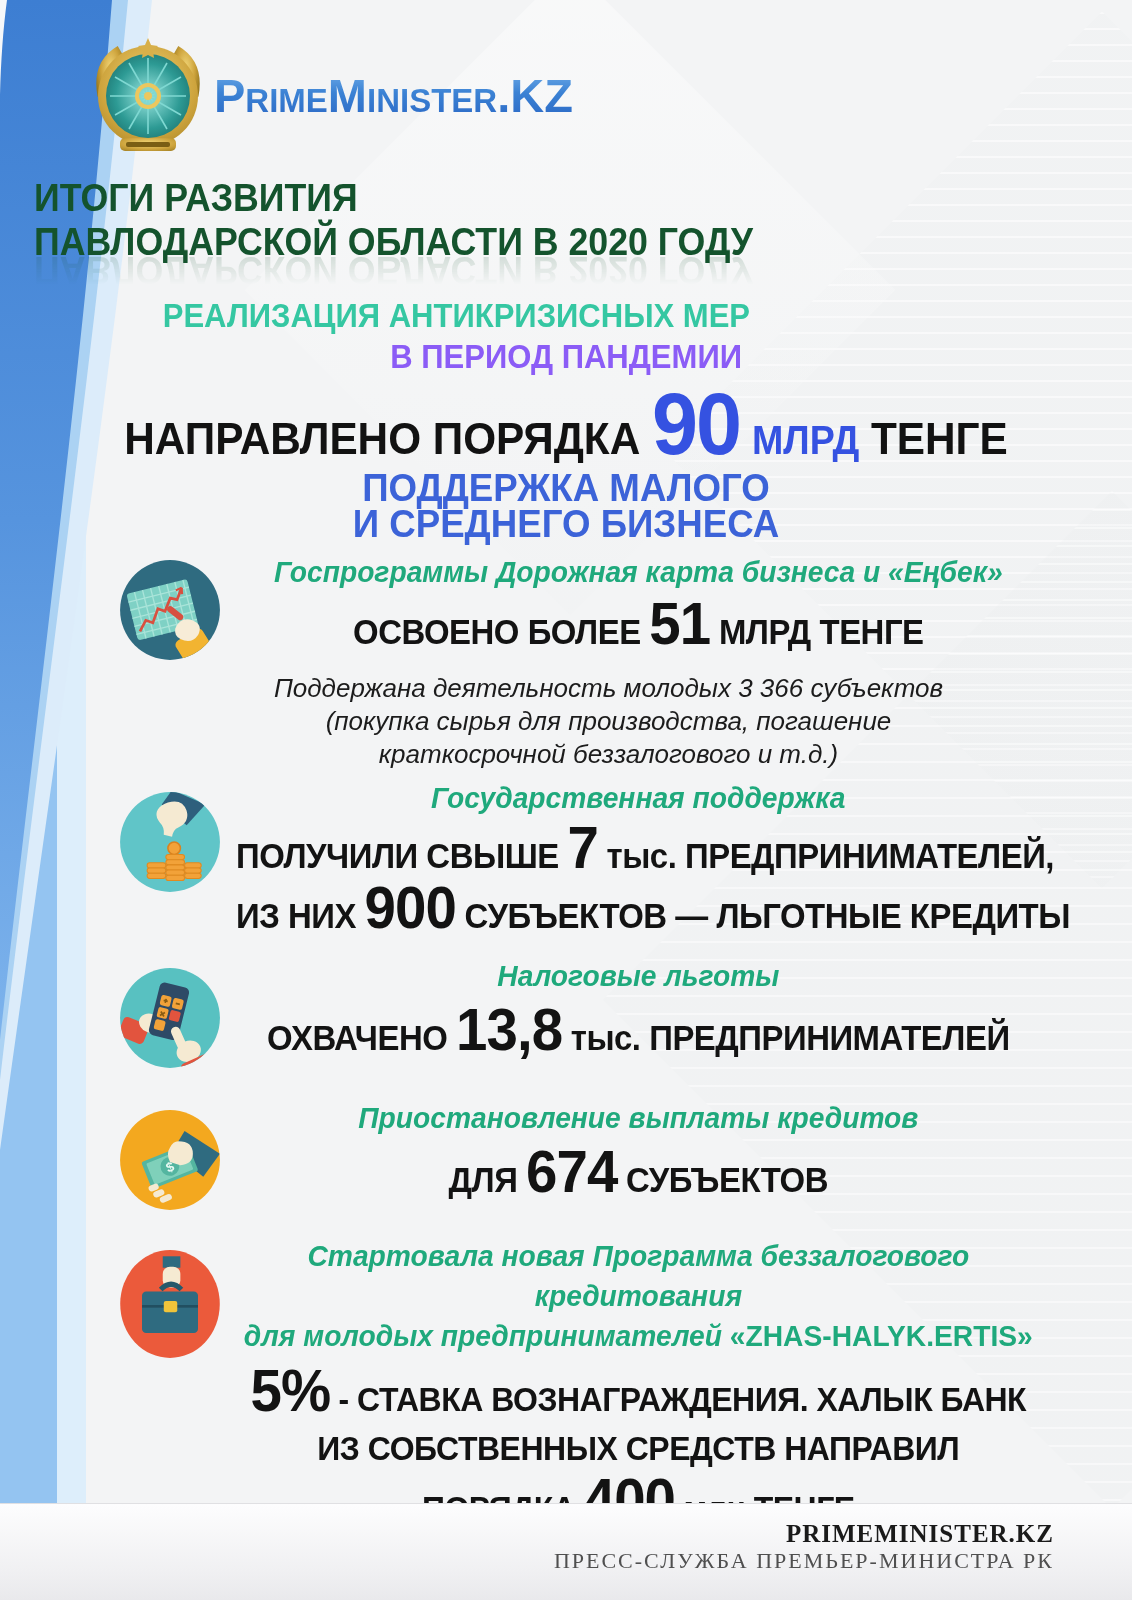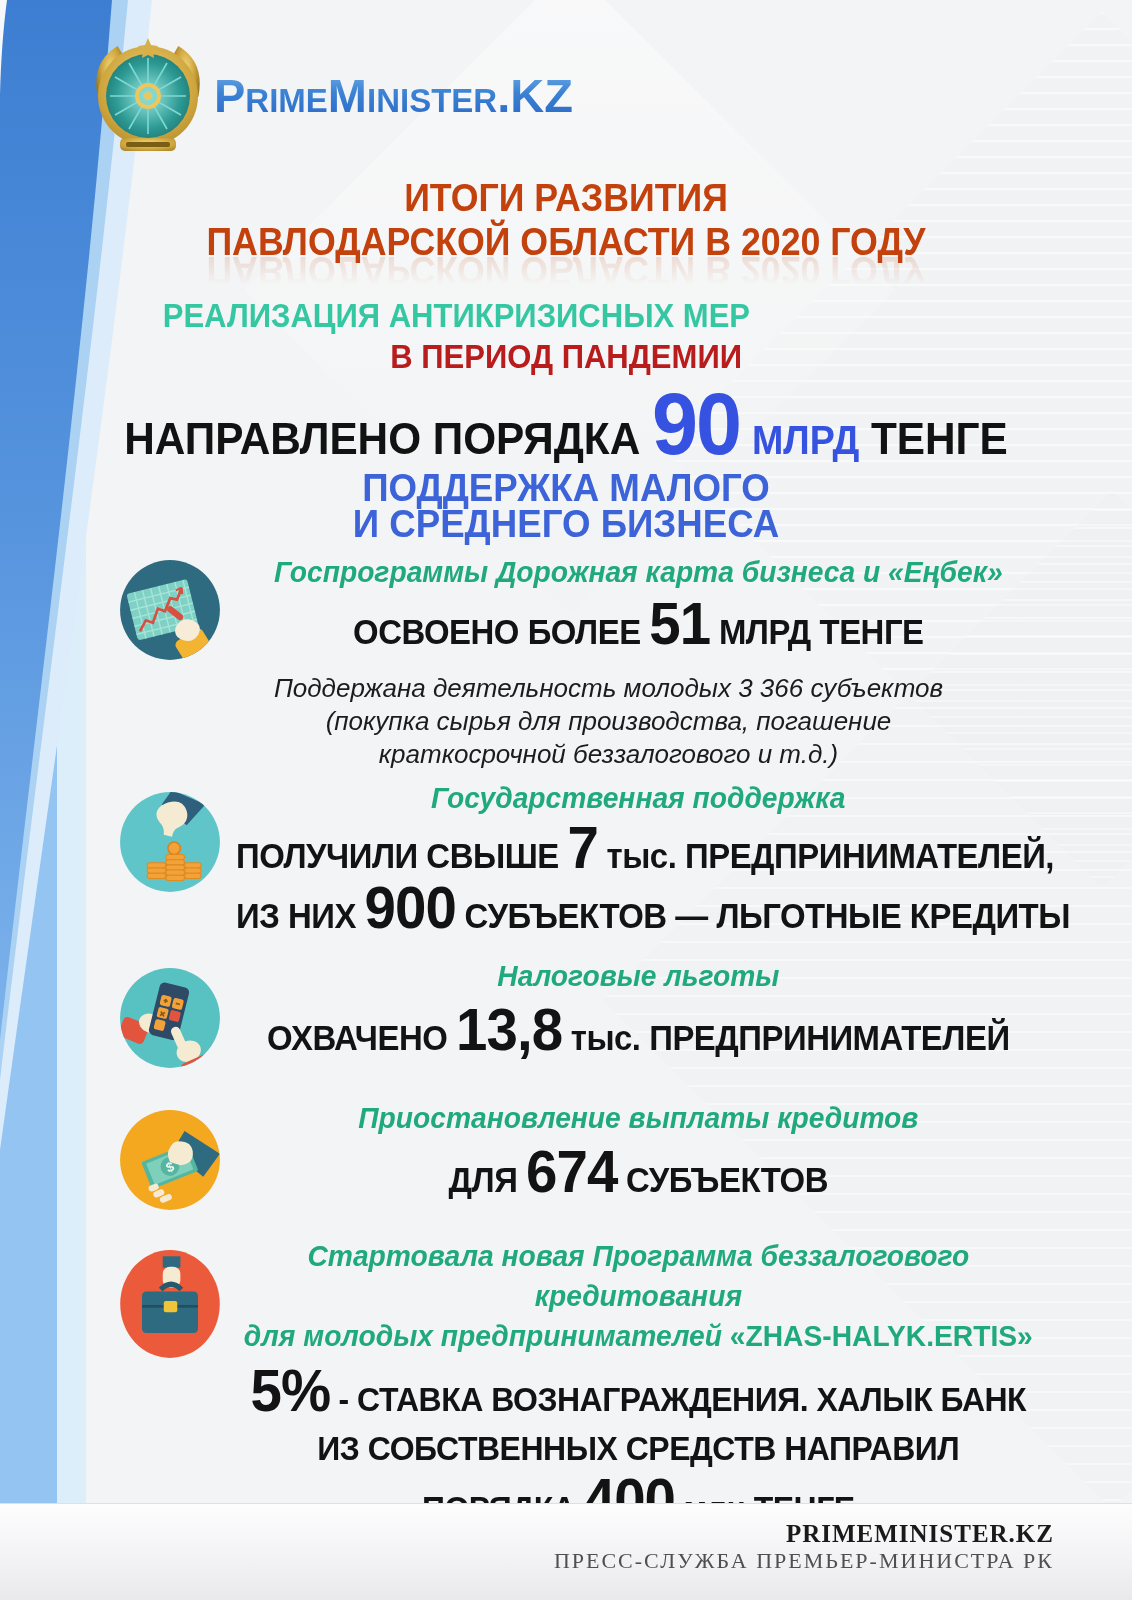--- a/index.html
+++ b/index.html
@@ -16,30 +16,30 @@
     background:linear-gradient(135deg,rgba(255,255,255,.9),rgba(230,233,234,.2));}
   
   .left-decor{position:absolute;left:0;top:0;width:160px;height:1600px;}
   
   .emblem{position:absolute;left:92px;top:34px;width:112px;height:130px;}
   .logo{position:absolute;left:214px;top:68px;font-size:47px;font-weight:bold;
     font-variant:small-caps;letter-spacing:0px;
     background:linear-gradient(180deg,#74b0ea 0%,#3b82d4 45%,#2a66c4 100%);
     -webkit-background-clip:text;background-clip:text;color:transparent;-webkit-text-fill-color:transparent;}
   
-  .title-block{position:absolute;left:0;top:176px;width:1132px;text-align:center;
-    font-size:38px;line-height:44px;font-weight:800;color:#c2410c;letter-spacing:0px;
+  .title-block{position:absolute;left:0;top:176px;width:1132px;
+    font-size:38px;line-height:44px;font-weight:800;color:#14532d;letter-spacing:0px;
     -webkit-box-reflect:below -16px linear-gradient(transparent 58%, rgba(0,0,0,.20));}
   .narrow{transform:scaleX(.94);transform-origin:center;}
   .narrowL{transform:scaleX(.94);transform-origin:left;}
   
   .t-teal{position:absolute;left:0;top:297px;width:912px;text-align:center;
     font-size:33px;font-weight:800;color:#35c7a2;}
   .t-red{position:absolute;left:0;top:338px;width:1132px;text-align:center;
-    font-size:33px;font-weight:800;color:#b91c1c;}
+    font-size:33px;font-weight:800;color:#8b5cf6;}
   .alloc{position:absolute;left:0;top:378px;width:1132px;text-align:center;
     font-size:45px;font-weight:700;color:#121212;line-height:92px;white-space:nowrap;}
   .alloc .big{font-size:88px;font-weight:800;color:#3552e1;letter-spacing:-2px;}
   .alloc .unit{font-size:40px;font-weight:800;color:#3552e1;}
   .subhead{position:absolute;left:0;top:470px;width:1132px;text-align:center;
     font-size:39px;line-height:36px;font-weight:800;color:#3c63d8;}
   
   .sec{position:absolute;left:118px;width:974px;}
   .sec-icon{position:absolute;left:0;width:104px;height:104px;}
   .sec-body{margin-left:118px;text-align:center;}

